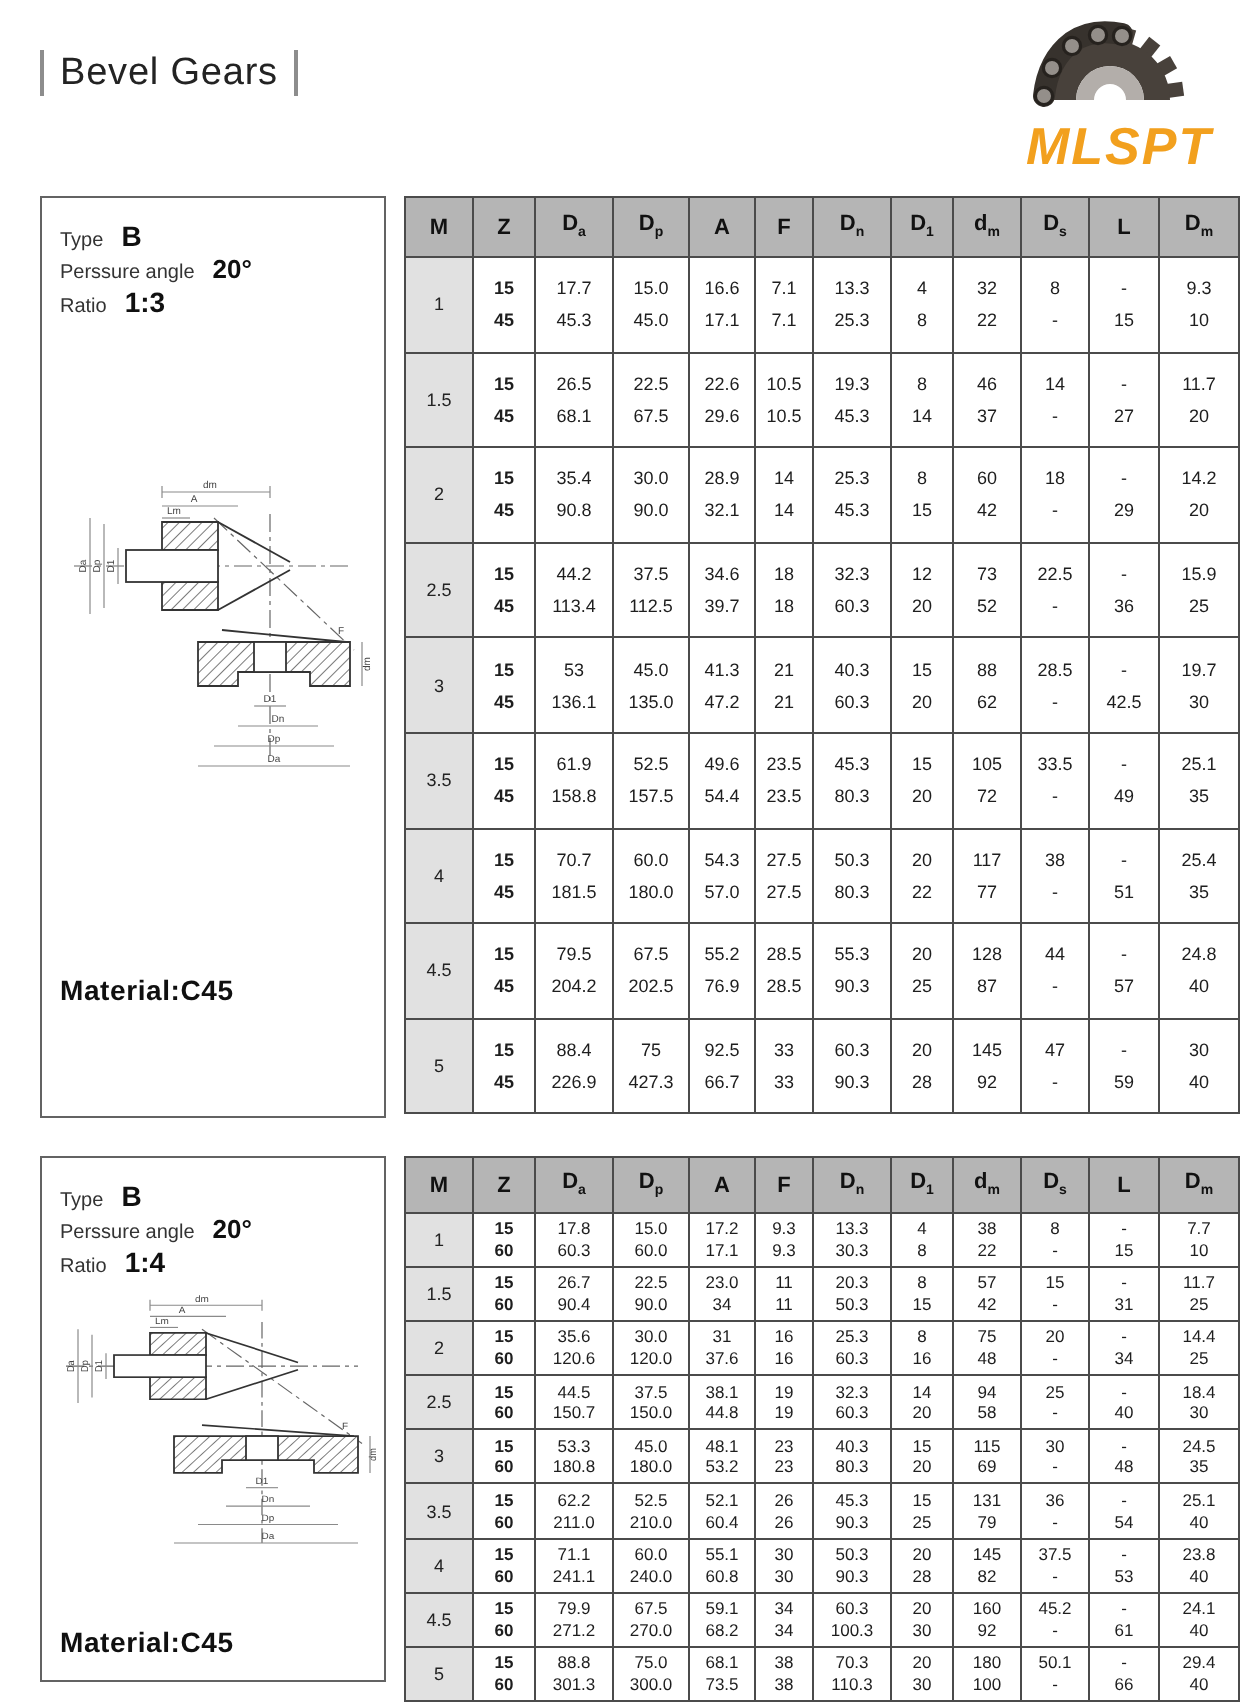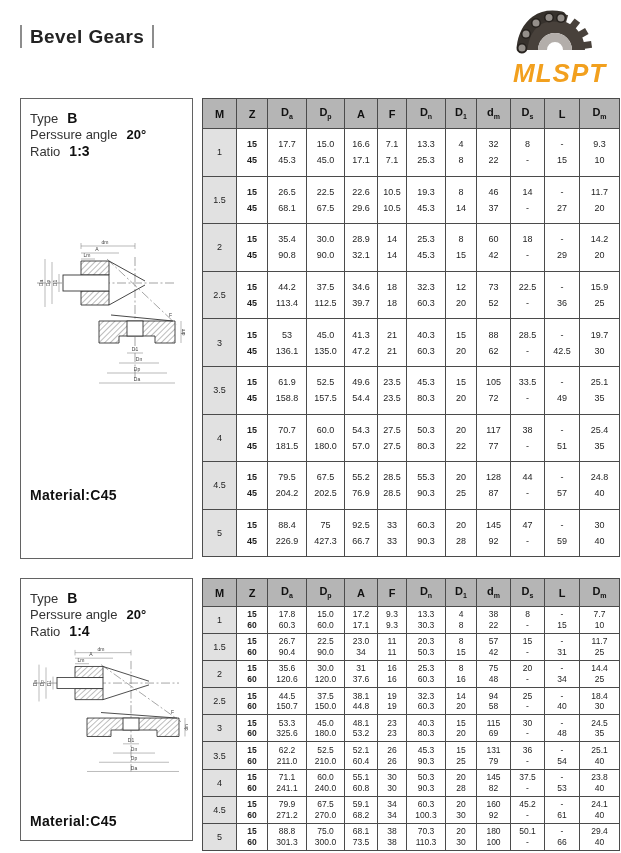--- a/index.html
+++ b/index.html
@@ -2,30 +2,30 @@
 <html><head>
 <meta charset="utf-8">
 <style>
   html,body{margin:0;padding:0;background:#fff;}
   body{width:621px;height:853px;position:relative;overflow:hidden;
        font-family:"Liberation Sans",sans-serif;color:#1d1d1d;}
 
   
   .titlebar{position:absolute;left:20px;top:25px;display:flex;align-items:center;}
   .vbar{width:2px;height:23px;background:#8d8d8d;}
-  .title{font-size:19px;font-weight:bold;color:#232323;letter-spacing:.4px;margin:0 8px;}
+  .title{font-size:19px;font-weight:normal;color:#232323;letter-spacing:.4px;margin:0 8px;}
   .logo{position:absolute;left:500px;top:6px;width:110px;height:80px;}
 
   
   .panel{position:absolute;border:1px solid #636363;background:#fff;}
   #panel1{left:20px;top:98px;width:171px;height:459px;}
   #panel2{left:20px;top:578px;width:171px;height:261px;}
   .specs{padding:11px 0 0 9px;}
   .spec-line{display:flex;align-items:baseline;margin-bottom:1px;}
-  .spec-label{font-size:13px;color:#333;margin-right:9px;}
+  .spec-label{font-size:10px;color:#333;margin-right:9px;}
   .spec-value{font-size:14px;font-weight:bold;color:#101010;}
   .spec-value.deg{font-size:13px;}
   .material{position:absolute;left:9px;font-size:14px;font-weight:bold;color:#101010;letter-spacing:.3px;}
   #panel1 .material{top:388px;}
   #panel2 .material{bottom:11px;}
   .drawing{position:absolute;left:2px;}
   #panel1 .drawing{top:138px;width:166px;height:152px;}
   #panel2 .drawing{top:58px;width:166px;height:140px;}
 
   
@@ -895,21 +895,21 @@
         </td>
       </tr>
       <tr>
         <td class="mcell">3</td>
         <td class="zcell">
           <div class="ln">15</div>
           <div class="ln">60</div>
         </td>
         <td>
           <div class="ln">53.3</div>
-          <div class="ln">325.6</div>
+          <div class="ln">180.8</div>
         </td>
         <td>
           <div class="ln">45.0</div>
           <div class="ln">180.0</div>
         </td>
         <td>
           <div class="ln">48.1</div>
           <div class="ln">53.2</div>
         </td>
         <td>

